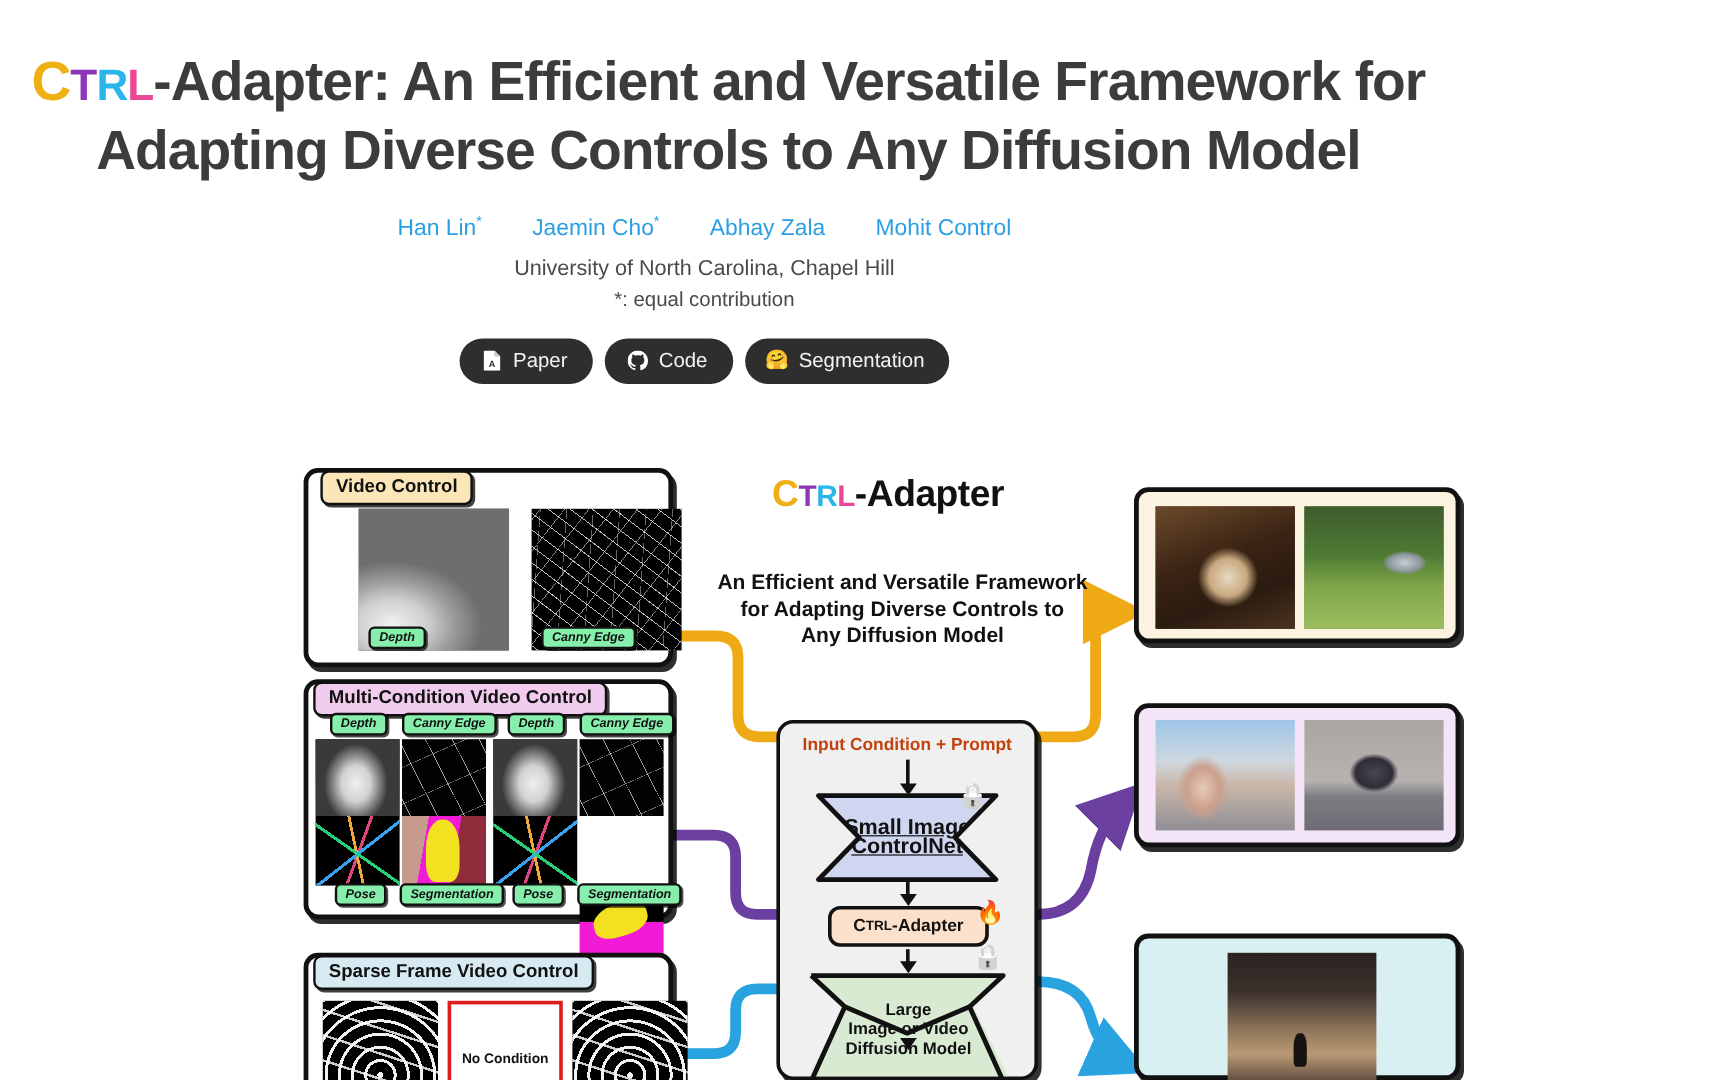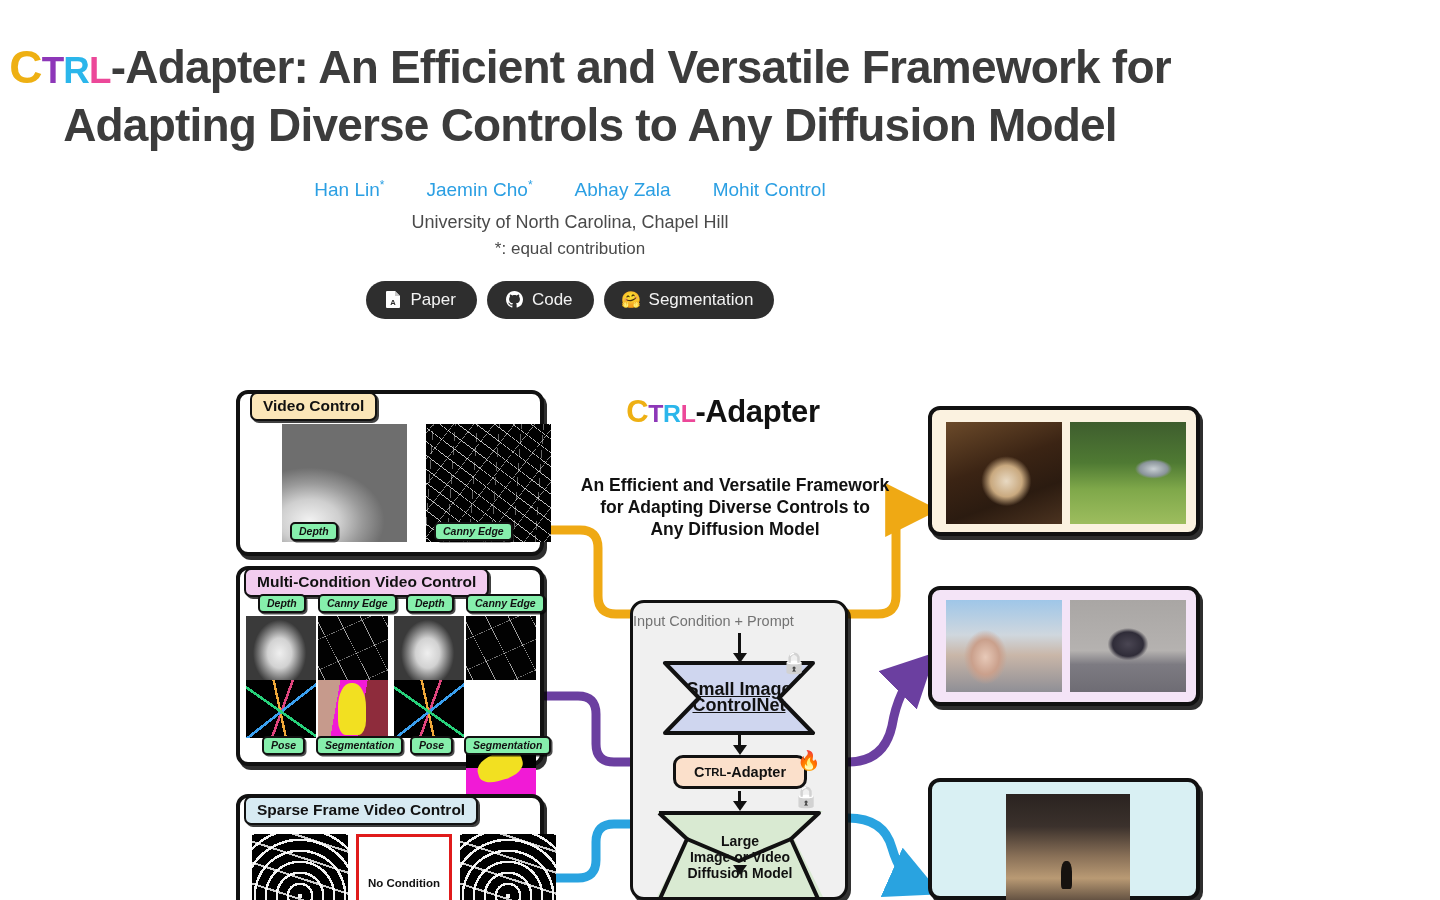--- a/index.html
+++ b/index.html
@@ -4,21 +4,21 @@
 <title>CTRL-Adapter</title>
 <style>
   * { box-sizing: border-box; }
   html, body {
     margin: 0; padding: 0;
     width: 1440px; height: 900px;
     background: #ffffff;
     font-family: "Liberation Sans", sans-serif;
     overflow: hidden;
   }
-  .page { width: 1140px; height: 900px; position: relative; background:#fff; }
+  .page { width: 1140px; height: 900px; position: relative; background:#fff;margin-left:17px; }
 
   
   .title-wrap { padding-top: 40px; text-align: center; }
   h1.title {
     margin: 0 auto;
     width: 1180px;
     font-size: 46px;
     line-height: 54px;
     font-weight: 700;
     letter-spacing: -0.8px;
@@ -241,22 +241,22 @@
   .ct-sub  { font-size: 17.5px; line-height: 22px; margin-top: 11px; }
 
   .pipe {
     position: absolute;
     border: 3.5px solid #111;
     border-radius: 14px;
     background: #f0f0f0;
     box-shadow: 3px 4px 0 rgba(0,0,0,0.8);
   }
   .pipe-head {
-    position:absolute; width:100%; 
-    font-size: 14.5px; font-weight:400; color:#737373;
+    position:absolute; width:100%; text-align:center;
+    font-size: 14.5px; font-weight:700; color:#c2410c;
   }
   .trapz {
     position: absolute;
     display:flex; align-items:center; justify-content:center;
     text-align:center;
     font-weight:700; color:#111;
     border: 3.2px solid #111;
   }
   .trapz-blue { background:#cfd6ef; }
   .trapz-green{ background:#d9ead2; }

